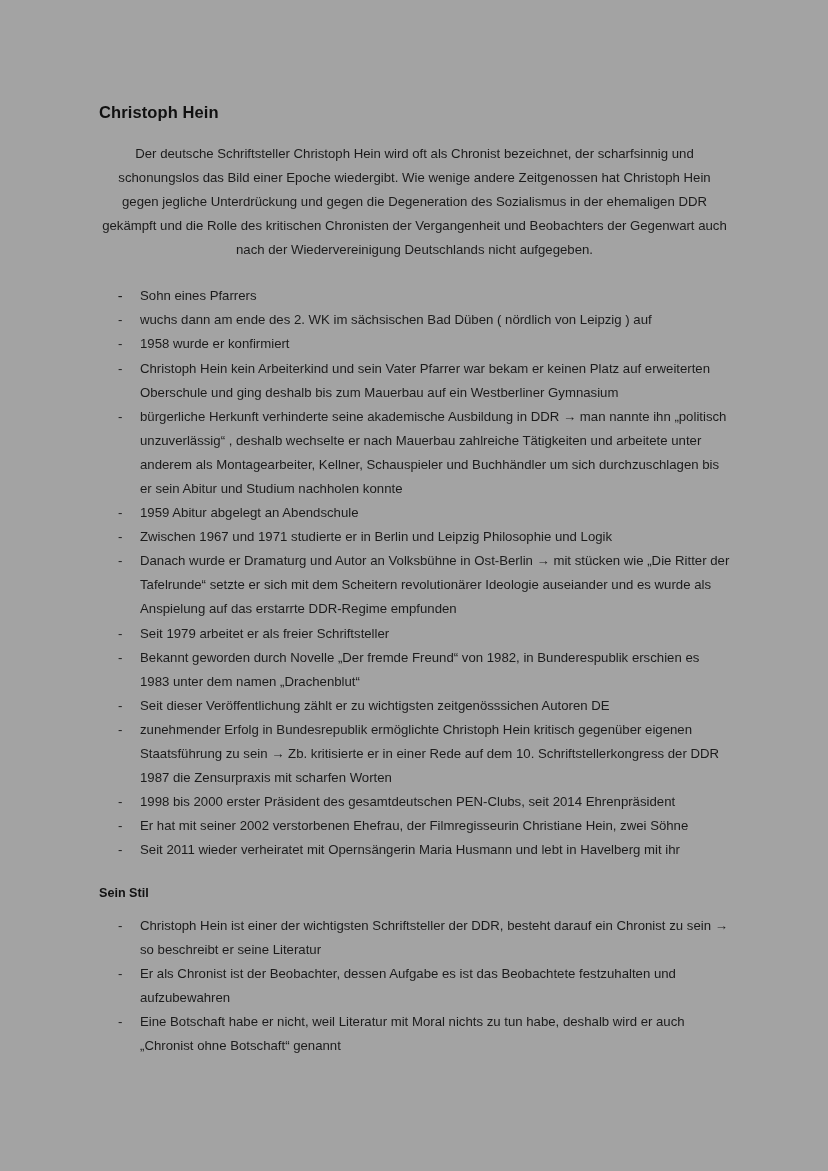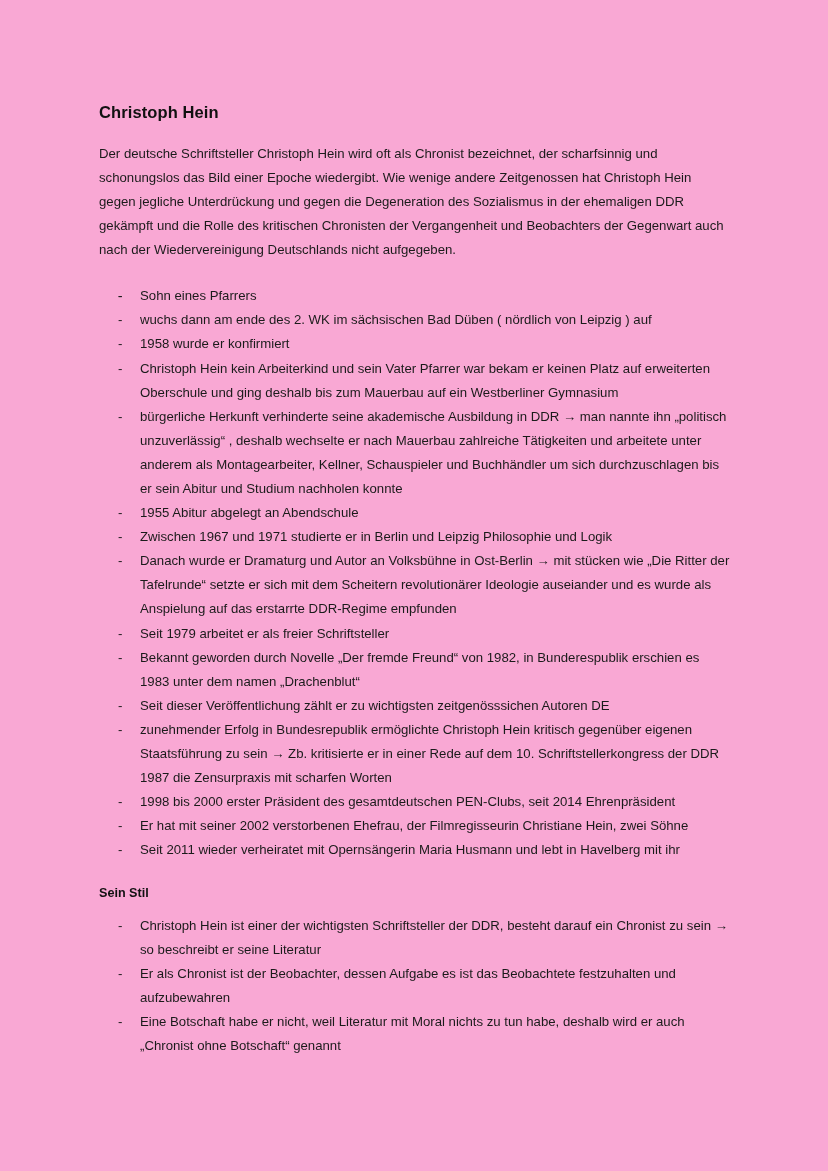--- a/index.html
+++ b/index.html
@@ -13,39 +13,39 @@
     height: 1171px;
     overflow: hidden;
     font-family: "Liberation Sans", sans-serif;
     color: #1b1b1b;
     -webkit-font-smoothing: antialiased;
   }
   .page {
     position: relative;
     width: 828px;
     height: 1171px;
-    background: #f9a8d4;
+    background: #a3a3a3;
     box-sizing: border-box;
     padding: 103px 98px 18px 99px;
   }
   .doc-title {
     font-size: 16.5px;
     font-weight: bold;
     letter-spacing: 0.1px;
     margin: 0 0 19px 0;
     line-height: 1.2;
     color: #111111;
   }
   .intro {
     font-size: 13.2px;
     line-height: 24.1px;
     margin: 10px 0 22px 0;
     color: #1b1b1b;
     max-width: 634px;
-    text-align: left;
+    text-align: center;
   }
   .section-heading {
     font-size: 12.6px;
     font-weight: bold;
     margin: 0 0 13px 0;
     line-height: 1.3;
     color: #111111;
   }
   .section-heading.stil {
     margin-top: 22px;
@@ -95,21 +95,21 @@
   <p class="intro">Der deutsche Schriftsteller Christoph Hein wird oft als Chronist bezeichnet, der scharfsinnig und schonungslos das Bild einer Epoche wiedergibt. Wie wenige andere Zeitgenossen hat Christoph Hein gegen jegliche Unterdrückung und gegen die Degeneration des Sozialismus in der ehemaligen DDR gekämpft und die Rolle des kritischen Chronisten der Vergangenheit und Beobachters der Gegenwart auch nach der Wiedervereinigung Deutschlands nicht aufgegeben.</p>
 
 
   <ul class="bullets" id="bio-list">
       <li><span class="dash">-</span></li>
       <li><span class="dash">-</span><span>Sohn eines Pfarrers</span></li>
       <li><span class="dash">-</span><span>wuchs dann am ende des 2. WK im sächsischen Bad Düben ( nördlich von Leipzig ) auf</span></li>
       <li><span class="dash">-</span><span>1958 wurde er konfirmiert</span></li>
       <li><span class="dash">-</span><span>Christoph Hein kein Arbeiterkind und sein Vater Pfarrer war bekam er keinen Platz auf erweiterten Oberschule und ging deshalb bis zum Mauerbau auf ein Westberliner Gymnasium</span></li>
       <li><span class="dash">-</span><span>bürgerliche Herkunft verhinderte seine akademische Ausbildung in DDR → man nannte ihn „politisch unzuverlässig“ , deshalb wechselte er nach Mauerbau zahlreiche Tätigkeiten und arbeitete unter anderem als Montagearbeiter, Kellner, Schauspieler und Buchhändler um sich durchzuschlagen bis er sein Abitur und Studium nachholen konnte</span></li>
-      <li><span class="dash">-</span><span>1955 Abitur abgelegt an Abendschule</span></li>
+      <li><span class="dash">-</span><span>1959 Abitur abgelegt an Abendschule</span></li>
       <li><span class="dash">-</span><span>Zwischen 1967 und 1971 studierte er in Berlin und Leipzig Philosophie und Logik</span></li>
       <li><span class="dash">-</span><span>Danach wurde er Dramaturg und Autor an Volksbühne in Ost-Berlin → mit stücken wie „Die Ritter der Tafelrunde“ setzte er sich mit dem Scheitern revolutionärer Ideologie auseiander und es wurde als Anspielung auf das erstarrte DDR-Regime empfunden</span></li>
       <li><span class="dash">-</span><span>Seit 1979 arbeitet er als freier Schriftsteller</span></li>
       <li><span class="dash">-</span><span>Bekannt geworden durch Novelle „Der fremde Freund“ von 1982,  in Bunderespublik erschien es 1983 unter dem namen „Drachenblut“</span></li>
       <li><span class="dash">-</span><span>Seit dieser Veröffentlichung zählt er zu wichtigsten zeitgenösssichen Autoren DE</span></li>
       <li><span class="dash">-</span><span>zunehmender Erfolg in Bundesrepublik ermöglichte Christoph Hein kritisch gegenüber eigenen Staatsführung zu sein → Zb. kritisierte er in einer Rede auf dem 10. Schriftstellerkongress der DDR 1987 die Zensurpraxis mit scharfen Worten</span></li>
       <li><span class="dash">-</span><span>1998 bis 2000 erster Präsident des gesamtdeutschen PEN-Clubs, seit 2014 Ehrenpräsident</span></li>
     </ul>
 
 

